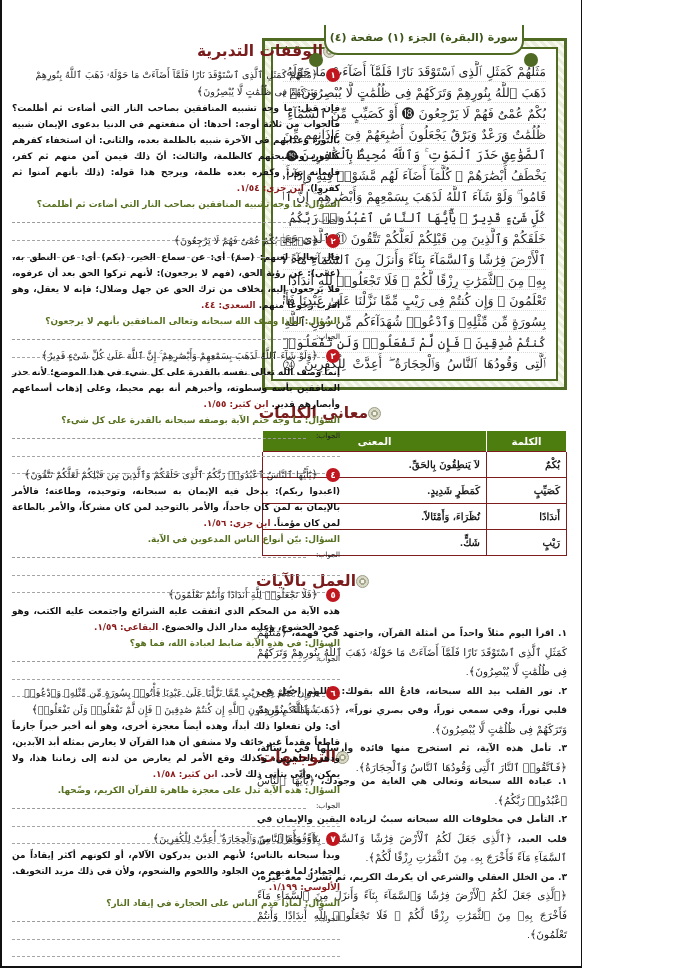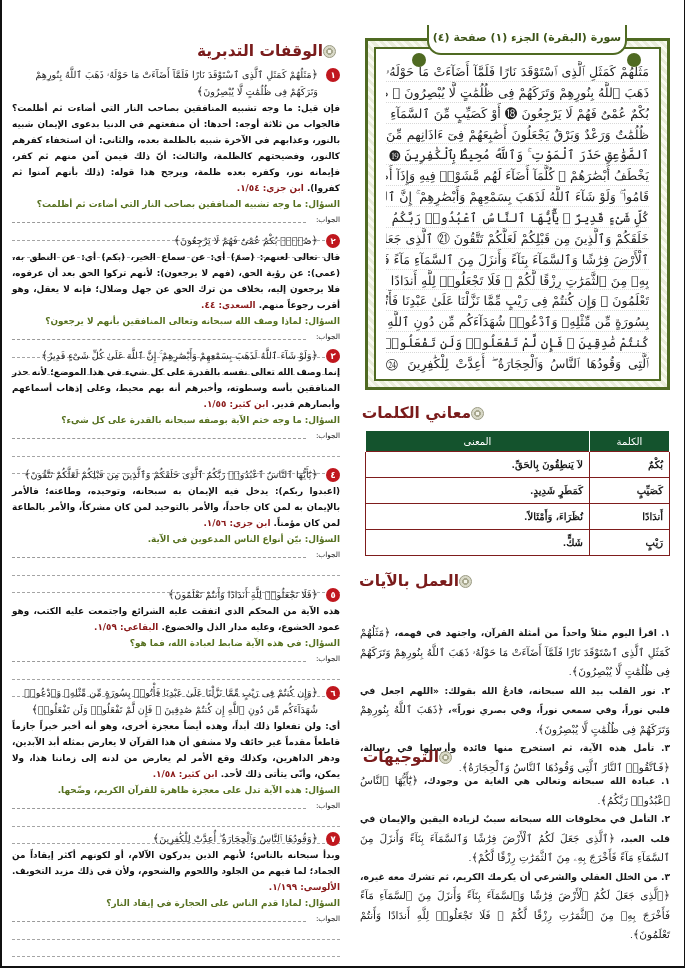--- a/index.html
+++ b/index.html
@@ -1,20 +1,20 @@
 <!DOCTYPE html>
 <html lang="ar" dir="rtl"><head>
 <meta charset="utf-8">
 <style>
   * { box-sizing: border-box; margin: 0; padding: 0; }
   html, body { width: 685px; height: 968px; background: #ffffff; overflow: hidden; }
   body { font-family: "DejaVu Sans", sans-serif; color: #1a1a1a; position: relative; }
 
   .page {
-    position: absolute; left: 0; top: 0; width: 685px; height: 968px;
+    position: absolute; left: 0; top: 0; width: 582px; height: 968px;
     border-bottom: 2px solid #111; border-left: 2px solid #111; border-right: 1px solid #111;
   }
 
   
   .right-col { position: absolute; right: 0; top: 0; width: 330px; height: 966px; }
 
   .mushaf {
     position: absolute; right: 14px; top: 38px; width: 305px; height: 352px;
     border: 3px solid #4f6a22;
     background: repeating-linear-gradient(45deg, #e9ecd9 0 3px, #f8f9ef 3px 6px);
@@ -45,21 +45,21 @@
     width: 13px; height: 13px; border-radius: 50%;
     background: radial-gradient(circle, #f4f4ea 0 22%, #a8a88f 23% 45%, #d9d9c8 46% 100%);
     border: 1px solid #9a9a82; flex: none;
   }
 
   table.vocab {
     position: absolute; right: 14px; top: 430px; width: 305px; border-collapse: collapse;
     font-size: 10px;
   }
   table.vocab th {
-    background: #14532d; color: #fff; font-weight: normal; height: 21px; border: 1px solid #fff;
+    background: #4d7c0f; color: #fff; font-weight: bold; height: 21px; border: 1px solid #fff;
     border-bottom: none;
   }
   table.vocab td {
     border: 1px solid #7f1d1d; height: 26px; padding: 0 6px; text-align: right;
     font-family: "DejaVu Serif", serif; font-weight: bold; font-size: 10px;
   }
   table.vocab th:first-child { width: 80px; }
   table.vocab td:first-child { width: 80px; }
 
   .items { position: absolute; right: 14px; width: 310px; font-size: 9.2px; line-height: 18.5px; text-align: justify; }

